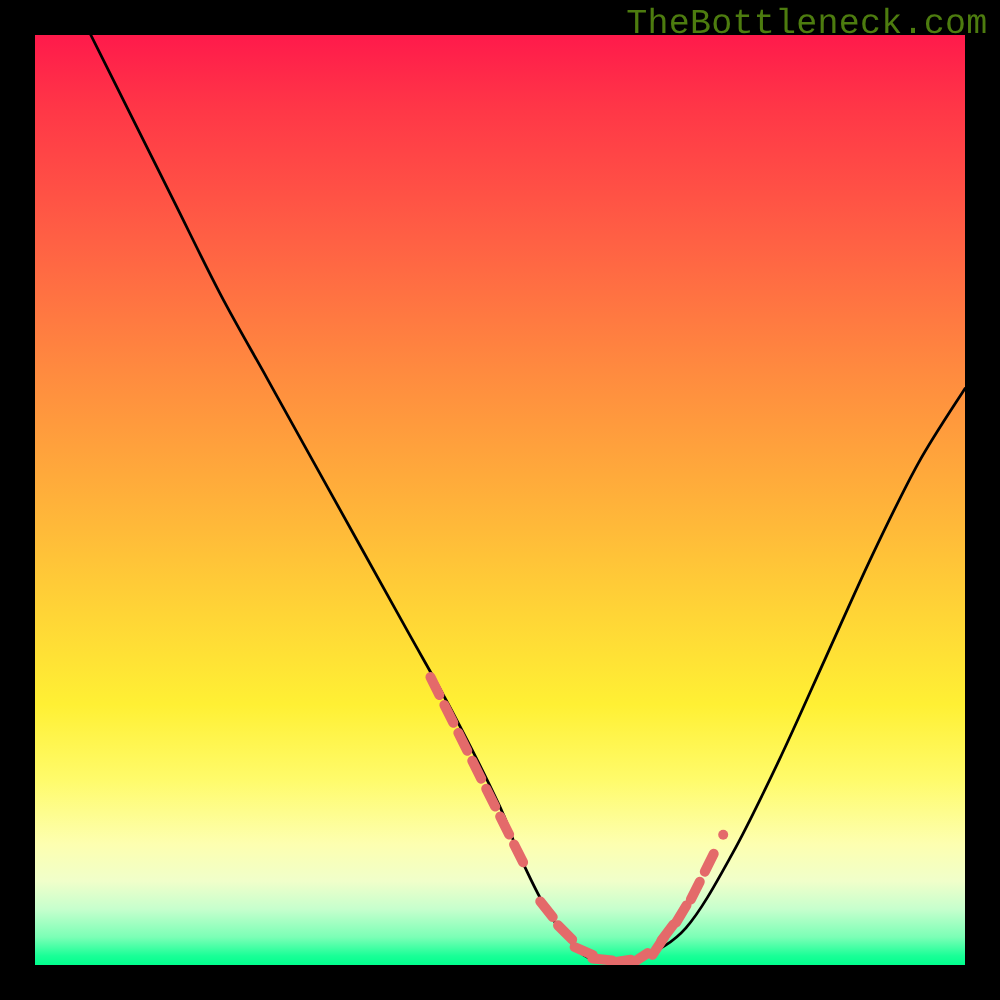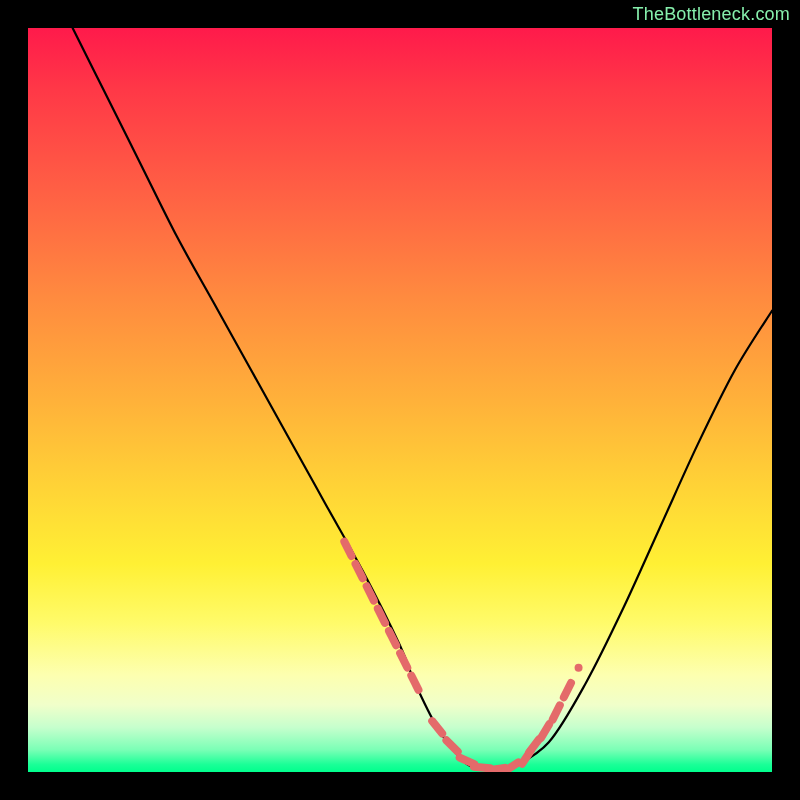--- a/index.html
+++ b/index.html
@@ -13,23 +13,23 @@
   .outer {
     position: relative;
     width: 800px;
     height: 800px;
     background: #000000;
   }
   .watermark {
     position: absolute;
     top: 4px;
     right: 10px;
-    font-family: Liberation Sans, sans-serif;
-    font-size: 18px;
-    color: #86efac;
+    font-family: Liberation Mono, monospace;
+    font-size: 28px;
+    color: #4d7c0f;
     z-index: 10;
     letter-spacing: 0.2px;
   }
   .plot-area {
     position: absolute;
     left: 28px;
     top: 28px;
     width: 744px;
     height: 744px;
     overflow: hidden;

